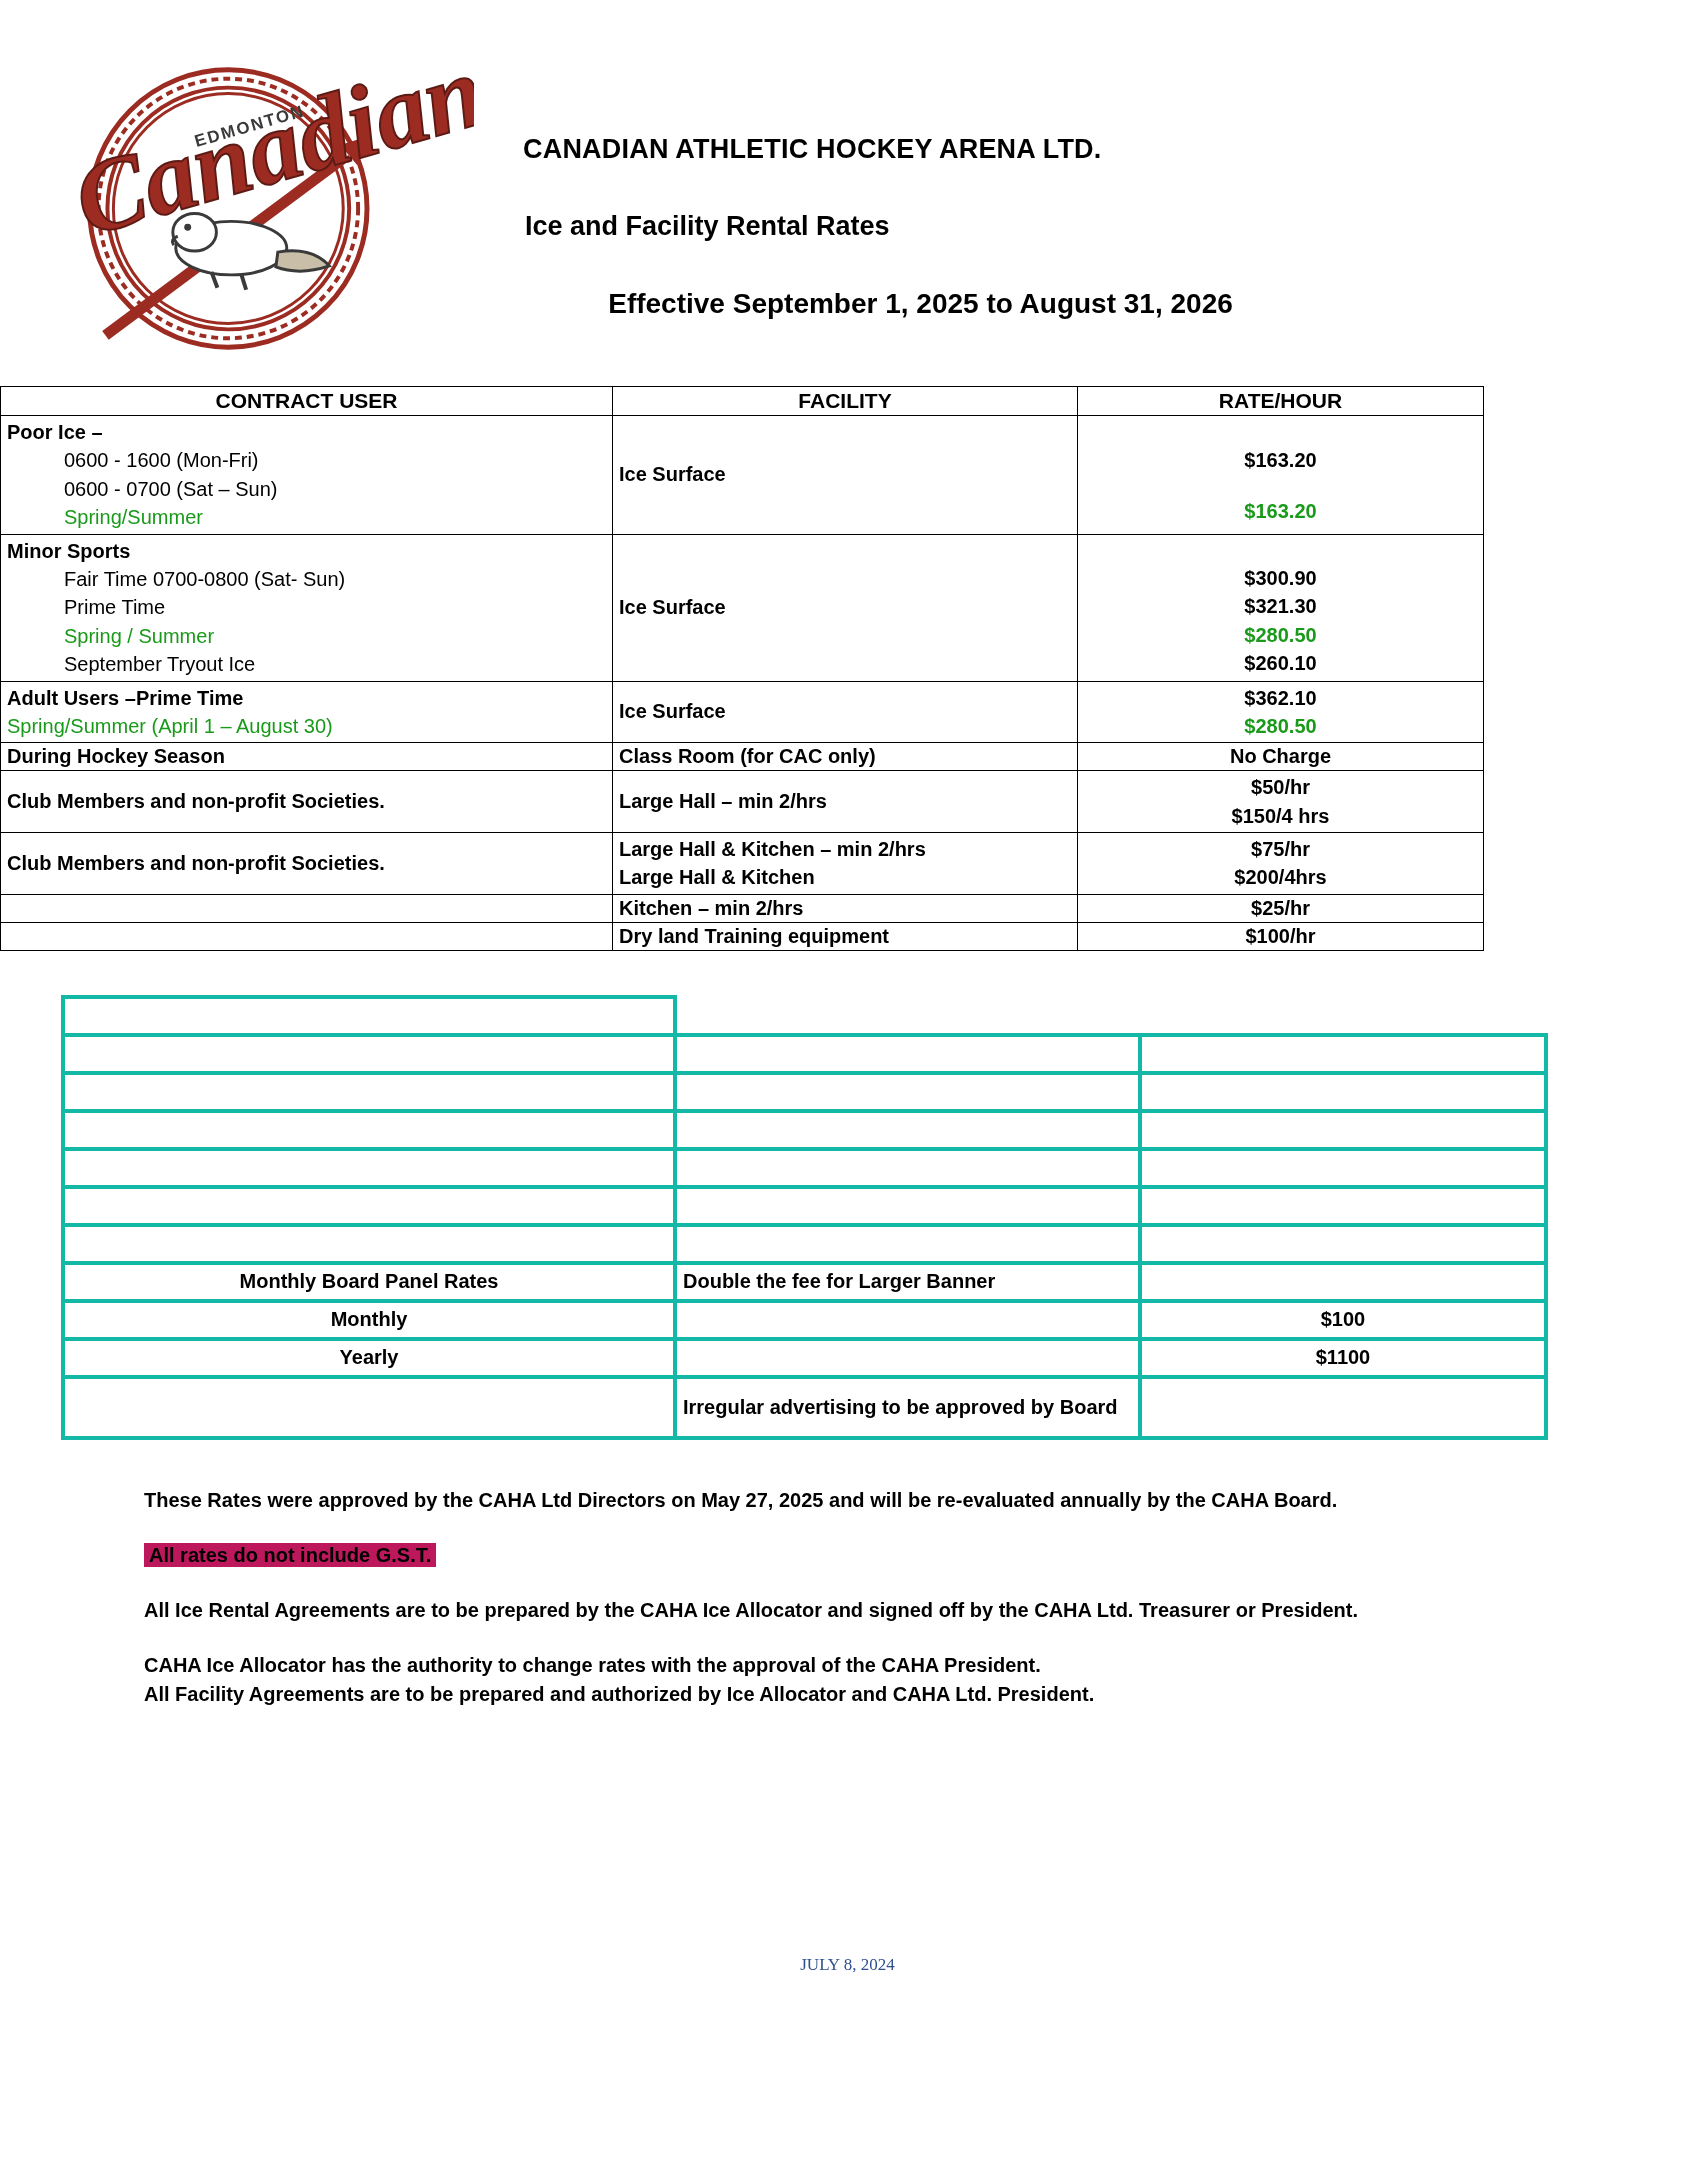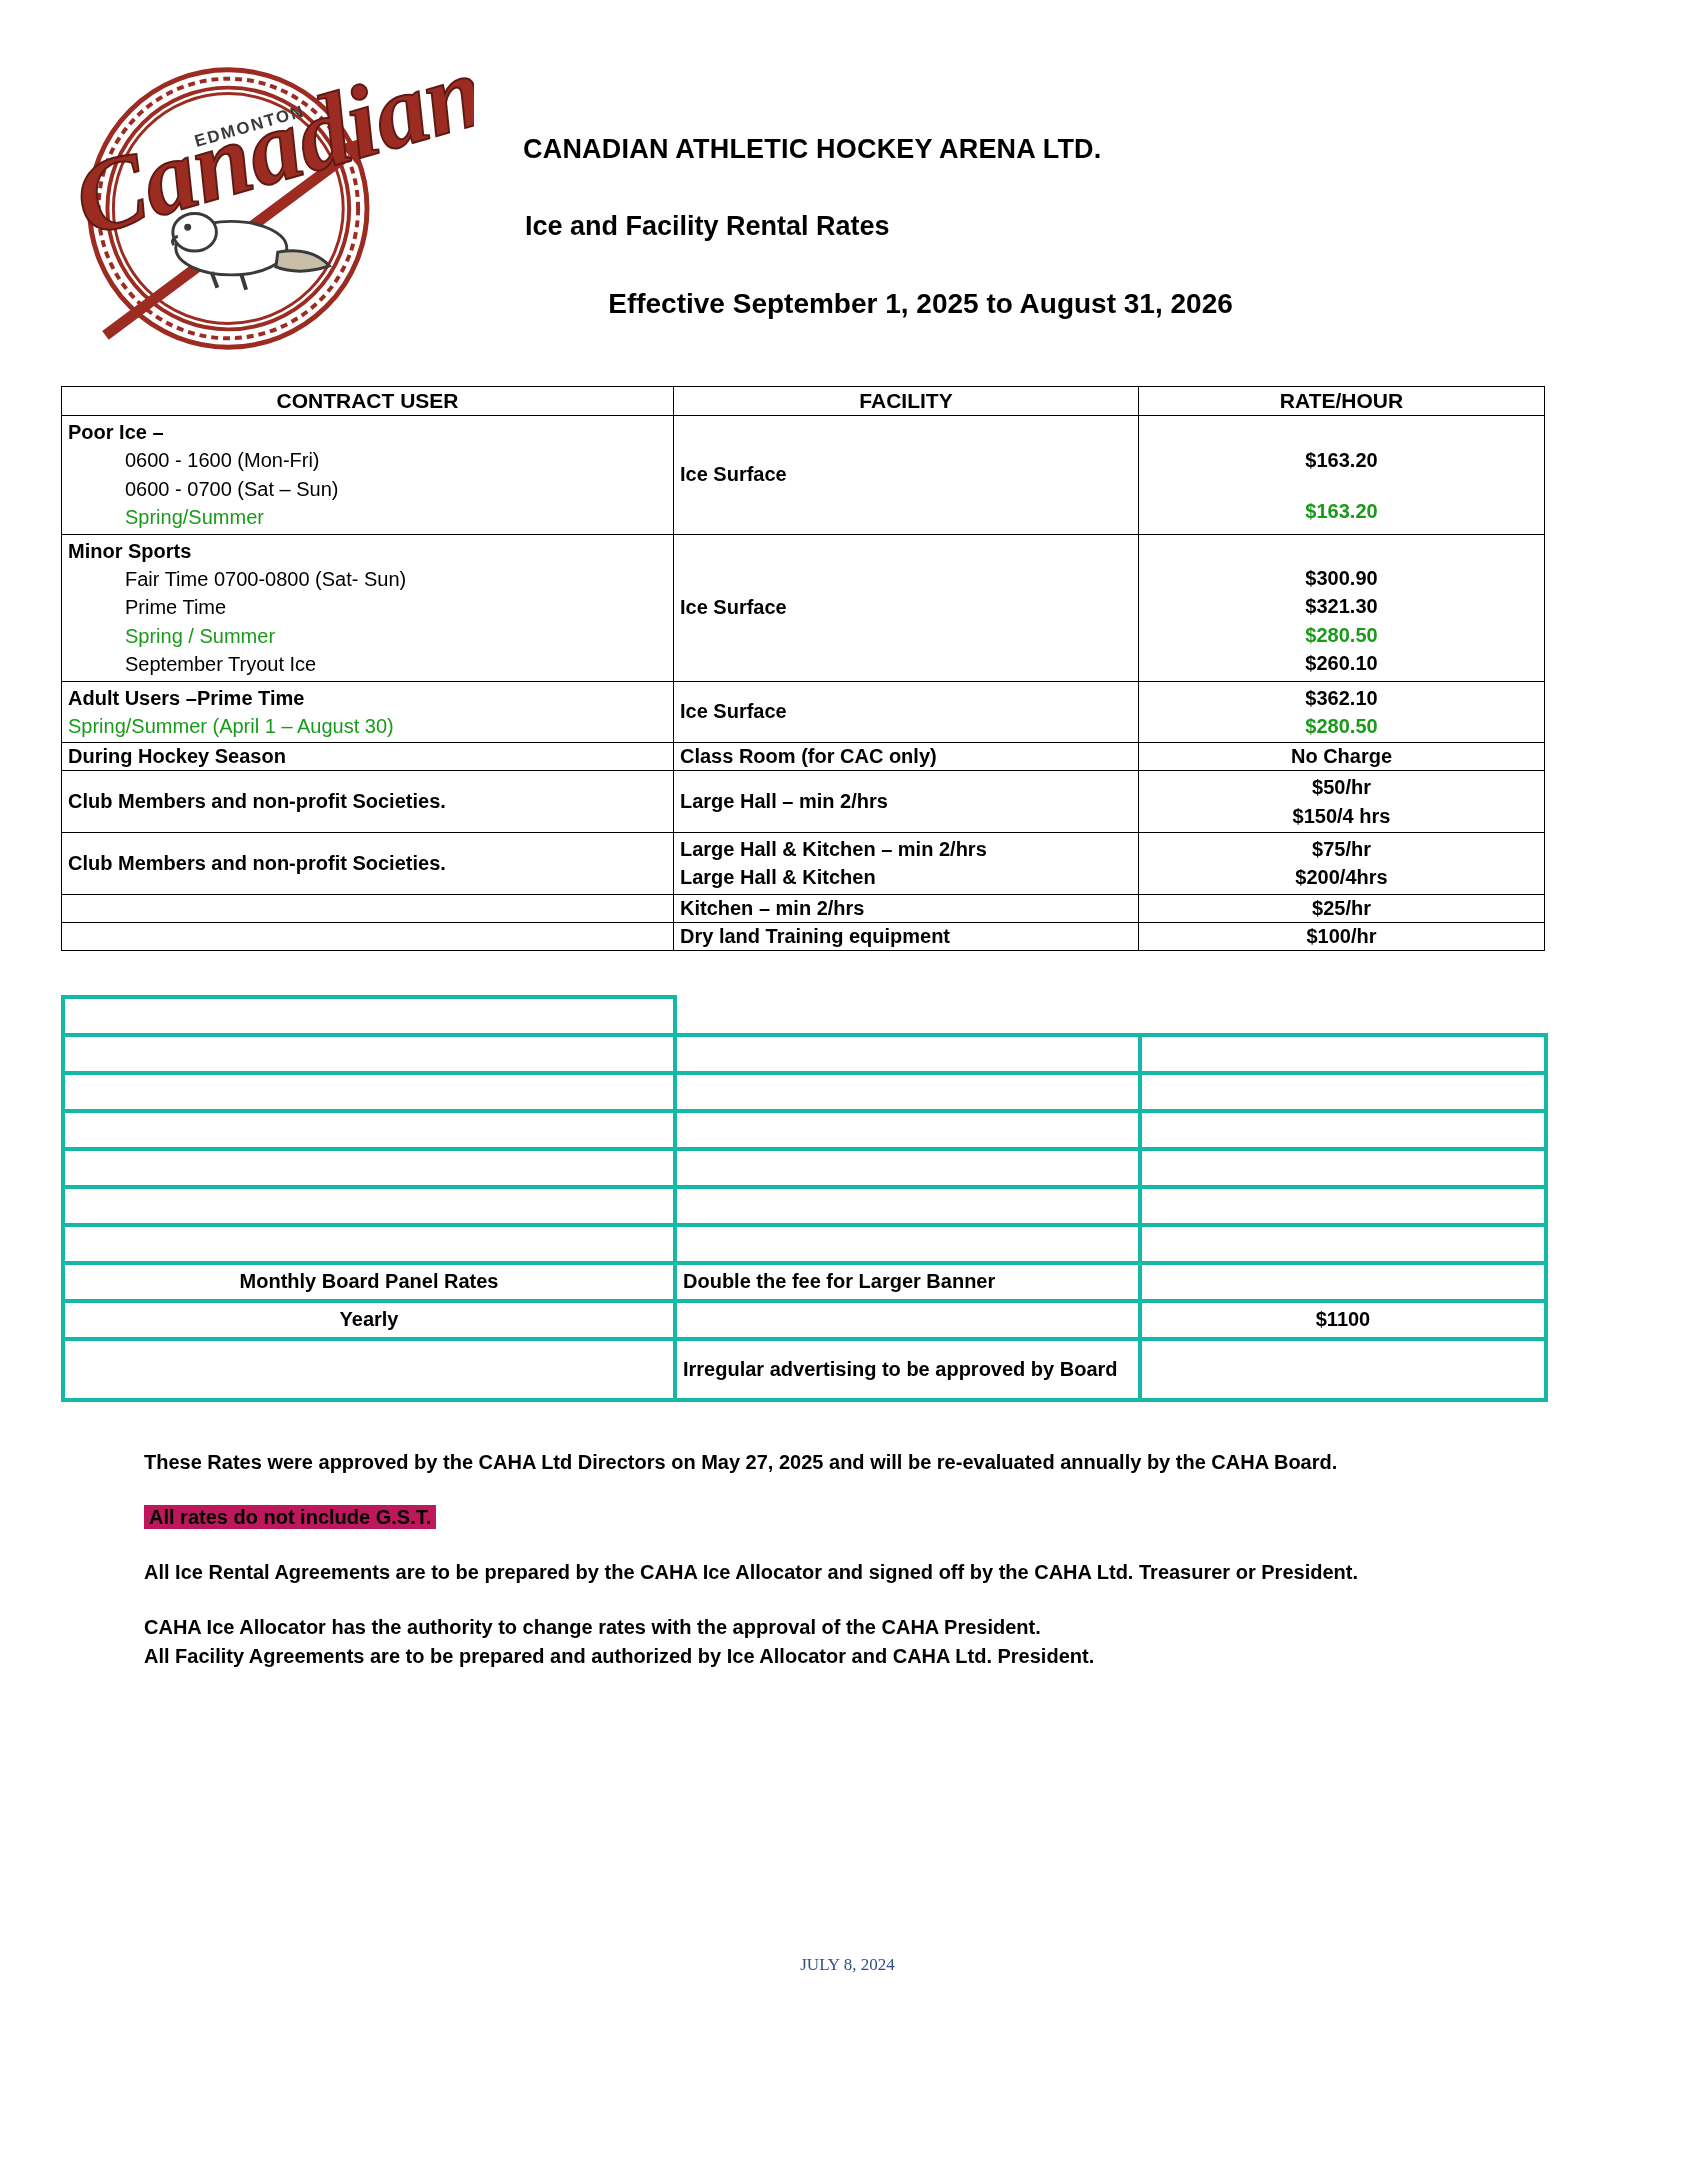--- a/index.html
+++ b/index.html
@@ -62,21 +62,20 @@
     font-weight: bold;
     margin: 0 0 0 -20px;
     text-align: center;
     width: 851px;
   }
 
   
   table.rates {
     border-collapse: collapse;
     table-layout: fixed;
-    margin-left: 61px;
     width: 1483px;
     font-size: 20px;
   }
   table.rates td, table.rates th {
     border: 1px solid #000000;
     vertical-align: middle;
     padding: 2px 6px;
   }
 
   col.c1 { width: 612px; }
@@ -334,20 +333,25 @@
           <td>&nbsp;</td>
           <td>&nbsp;</td>
         </tr>
 
       <tr>
         <td class="cell-center b">Monthly Board Panel Rates</td>
         <td class="fac">Double the fee for Larger Banner</td>
         <td class="rate">&nbsp;</td>
       </tr>
       <tr>
+        <td class="cell-center b">Monthly</td>
+        <td>&nbsp;</td>
+        <td class="rate">$100</td>
+      </tr>
+      <tr>
         <td class="cell-center b">Yearly</td>
         <td>&nbsp;</td>
         <td class="rate">$1100</td>
       </tr>
       <tr>
         <td>&nbsp;</td>
         <td class="fac lh" style="height:53px">Irregular advertising to be approved by Board</td>
         <td>&nbsp;</td>
       </tr>
     </tbody>

